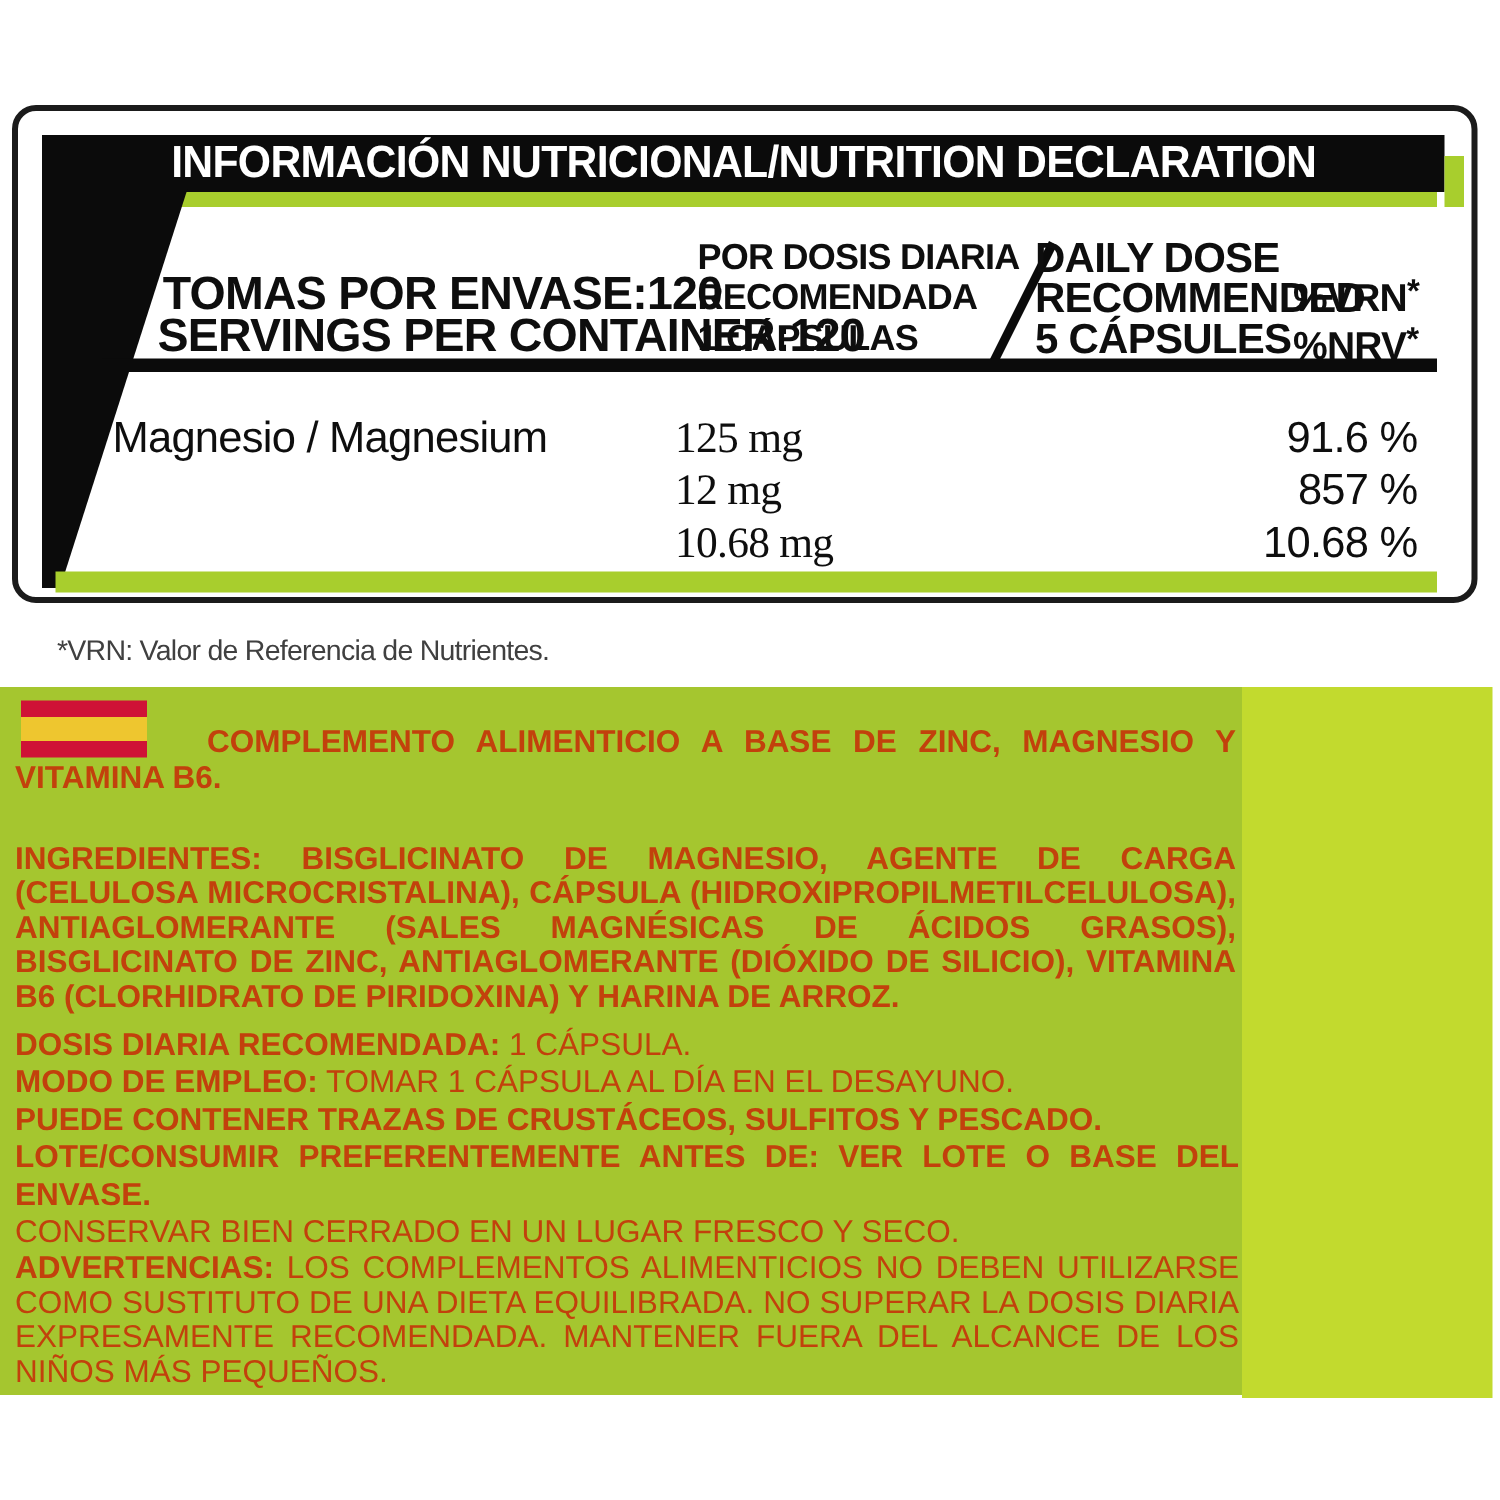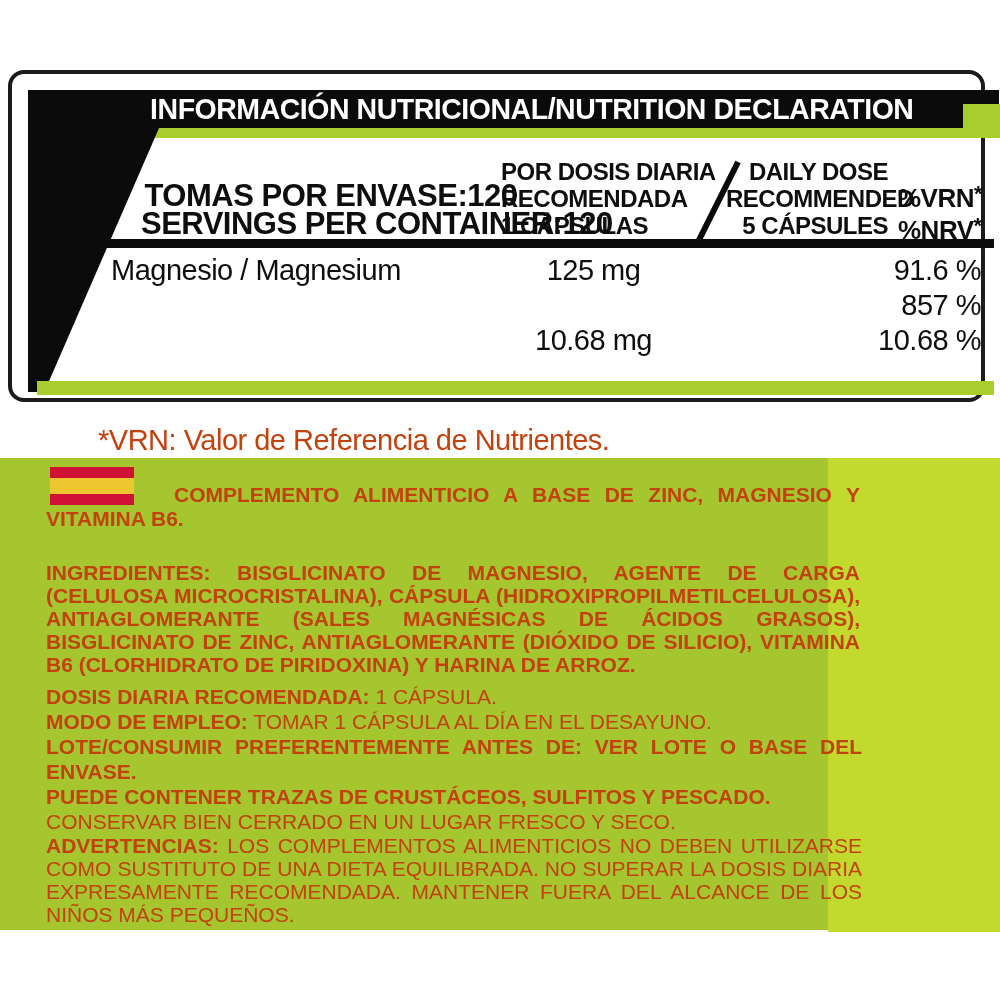--- a/index.html
+++ b/index.html
@@ -1,58 +1,58 @@
 <!DOCTYPE html>
 <html><head>
 <meta charset="utf-8">
 <style>
   html,body{margin:0;padding:0;}
   body{
     width:1000px;height:1000px;position:relative;background:#ffffff;
     font-family:"Liberation Sans", sans-serif;color:#0e0e0e;
     -webkit-font-smoothing:antialiased;
   }
-  .abs{position:absolute;padding-left:36px;}
+  .abs{position:absolute;}
 
   
   .box{left:8px;top:70px;width:977px;height:332px;background:#fff;
        border:4px solid #1b1b1b;border-radius:16px;box-sizing:border-box;}
   .hbar{left:28px;top:90px;width:935px;height:38px;background:#0b0b0b;
         display:flex;align-items:center;justify-content:center;}
   .hbar .title{color:#fff;font-weight:700;font-size:30px;letter-spacing:-0.5px;
         white-space:nowrap;transform:scaleX(0.95);}
   .g-underline{left:110px;top:128px;width:848px;height:10px;background:#a8ce2d;}
   .g-stub{left:963px;top:104px;width:13px;height:34px;background:#a8ce2d;}
   .wedge{left:28px;top:126px;width:100px;height:266px;background:#0b0b0b;
          clip-path:polygon(0 0,97% 0,12% 100%,0 100%);}
 
   .servings{left:105px;top:182px;width:380px;text-align:center;
             font-weight:700;font-size:31px;line-height:28px;letter-spacing:-0.5px;}
   .servings div{white-space:nowrap;}
   .dose-es{left:465px;top:158px;font-weight:700;font-size:24px;line-height:27px;
            letter-spacing:-0.5px;}
   .dose-es div{white-space:nowrap;}
   .dose-en{left:690px;top:158px;width:162px;text-align:right;font-weight:700;
-           font-size:24px;line-height:27px;letter-spacing:-0.5px;}
+           font-size:28px;line-height:27px;letter-spacing:-0.5px;}
   .dose-en div{white-space:nowrap;}
   .slash-divider{left:652px;top:158px;width:56px;height:92px;}
   .pct{left:862px;top:180px;width:92px;text-align:left;font-weight:700;
        font-size:26px;line-height:27px;letter-spacing:-0.5px;}
   .pct .star{vertical-align:6px;font-size:22px;}
   .rule{left:68px;top:239px;width:890px;height:9px;background:#0b0b0b;}
 
-  .rows{left:70px;top:253px;width:880px;font-size:29px;letter-spacing:-0.5px;}
+  .rows{left:70px;top:275px;width:880px;font-size:29px;letter-spacing:-0.5px;}
   .row{position:relative;height:35px;line-height:35px;}
   .r-name{position:absolute;left:5px;white-space:nowrap;}
-  .r-amt{position:absolute;left:380px;width:215px;text-align:center;white-space:nowrap;}
+  .r-amt{position:absolute;left:380px;width:215px;text-align:left;white-space:nowrap;font-family:Liberation Serif, serif;}
   .r-pct{position:absolute;left:630px;width:245px;text-align:right;white-space:nowrap;}
 
   .bottom-green{left:37px;top:381px;width:921px;height:14px;background:#a8ce2d;}
 
-  .footnote{left:38px;top:424px;font-size:29px;letter-spacing:-0.5px;color:#c2410c;margin-left:24px;}
+  .footnote{left:38px;top:424px;font-size:19px;letter-spacing:-0.5px;color:#404040;}
 
   
   .green-block{left:0;top:458px;width:828px;height:472px;background:#a5c62f;}
   .green-strip{left:828px;top:458px;width:167px;height:474px;background:#c2da2e;}
   .flag{left:14px;top:467px;width:84px;height:38px;display:flex;flex-direction:column;}
   .flag .red{flex:0 0 11px;background:#cf1236;}
   .flag .yellow{flex:1;background:#eec62f;}
 
   .gb{color:#c2410c;}
   .gb p{margin:0;}
@@ -110,20 +110,21 @@
 
   <div class="abs rule"></div>
 
   <div class="abs rows">
     <div class="row">
       <span class="r-name">Magnesio / Magnesium</span>
       <span class="r-amt">125 mg</span>
       <span class="r-pct">91.6 %</span>
     </div>
     <div class="row">
+      <span class="r-amt">12 mg</span>
       <span class="r-pct">857 %</span>
     </div>
     <div class="row">
       <span class="r-amt">10.68 mg</span>
       <span class="r-pct">10.68 %</span>
     </div>
   </div>
 
   <div class="abs bottom-green"></div>
 
@@ -138,19 +139,19 @@
     <div class="red"></div>
   </div>
 
   <p class="abs gb gb-heading">COMPLEMENTO ALIMENTICIO A BASE DE ZINC, MAGNESIO Y VITAMINA B6.</p>
 
   <p class="abs gb gb-ingredients"><span class="b">INGREDIENTES:</span><span class="b"> BISGLICINATO DE MAGNESIO, AGENTE DE CARGA (CELULOSA MICROCRISTALINA), CÁPSULA (HIDROXIPROPILMETILCELULOSA), ANTIAGLOMERANTE (SALES MAGNÉSICAS DE ÁCIDOS GRASOS), BISGLICINATO DE ZINC, ANTIAGLOMERANTE (DIÓXIDO DE SILICIO), VITAMINA B6 (CLORHIDRATO DE PIRIDOXINA) Y HARINA DE ARROZ.</span></p>
 
   <div class="abs gb gb-lines">
     <div><span class="b">DOSIS DIARIA RECOMENDADA:</span><span class="r"> 1 CÁPSULA.</span></div>
     <div><span class="b">MODO DE EMPLEO:</span><span class="r"> TOMAR 1 CÁPSULA AL DÍA EN EL DESAYUNO.</span></div>
+    <div class="b">PUEDE CONTENER TRAZAS DE CRUSTÁCEOS, SULFITOS Y PESCADO.</div>
     <div class="b jline">LOTE/CONSUMIR PREFERENTEMENTE ANTES DE: VER LOTE O BASE DEL ENVASE.</div>
-    <div class="b">PUEDE CONTENER TRAZAS DE CRUSTÁCEOS, SULFITOS Y PESCADO.</div>
     <div class="r">CONSERVAR BIEN CERRADO EN UN LUGAR FRESCO Y SECO.</div>
     <p class="gb-warnings"><span class="b">ADVERTENCIAS:</span><span class="r"> LOS COMPLEMENTOS ALIMENTICIOS NO DEBEN UTILIZARSE COMO SUSTITUTO DE UNA DIETA EQUILIBRADA. NO SUPERAR LA DOSIS DIARIA EXPRESAMENTE RECOMENDADA. MANTENER FUERA DEL ALCANCE DE LOS NIÑOS MÁS PEQUEÑOS.</span></p>
   </div>
 
 </div>
 
 </body></html>

